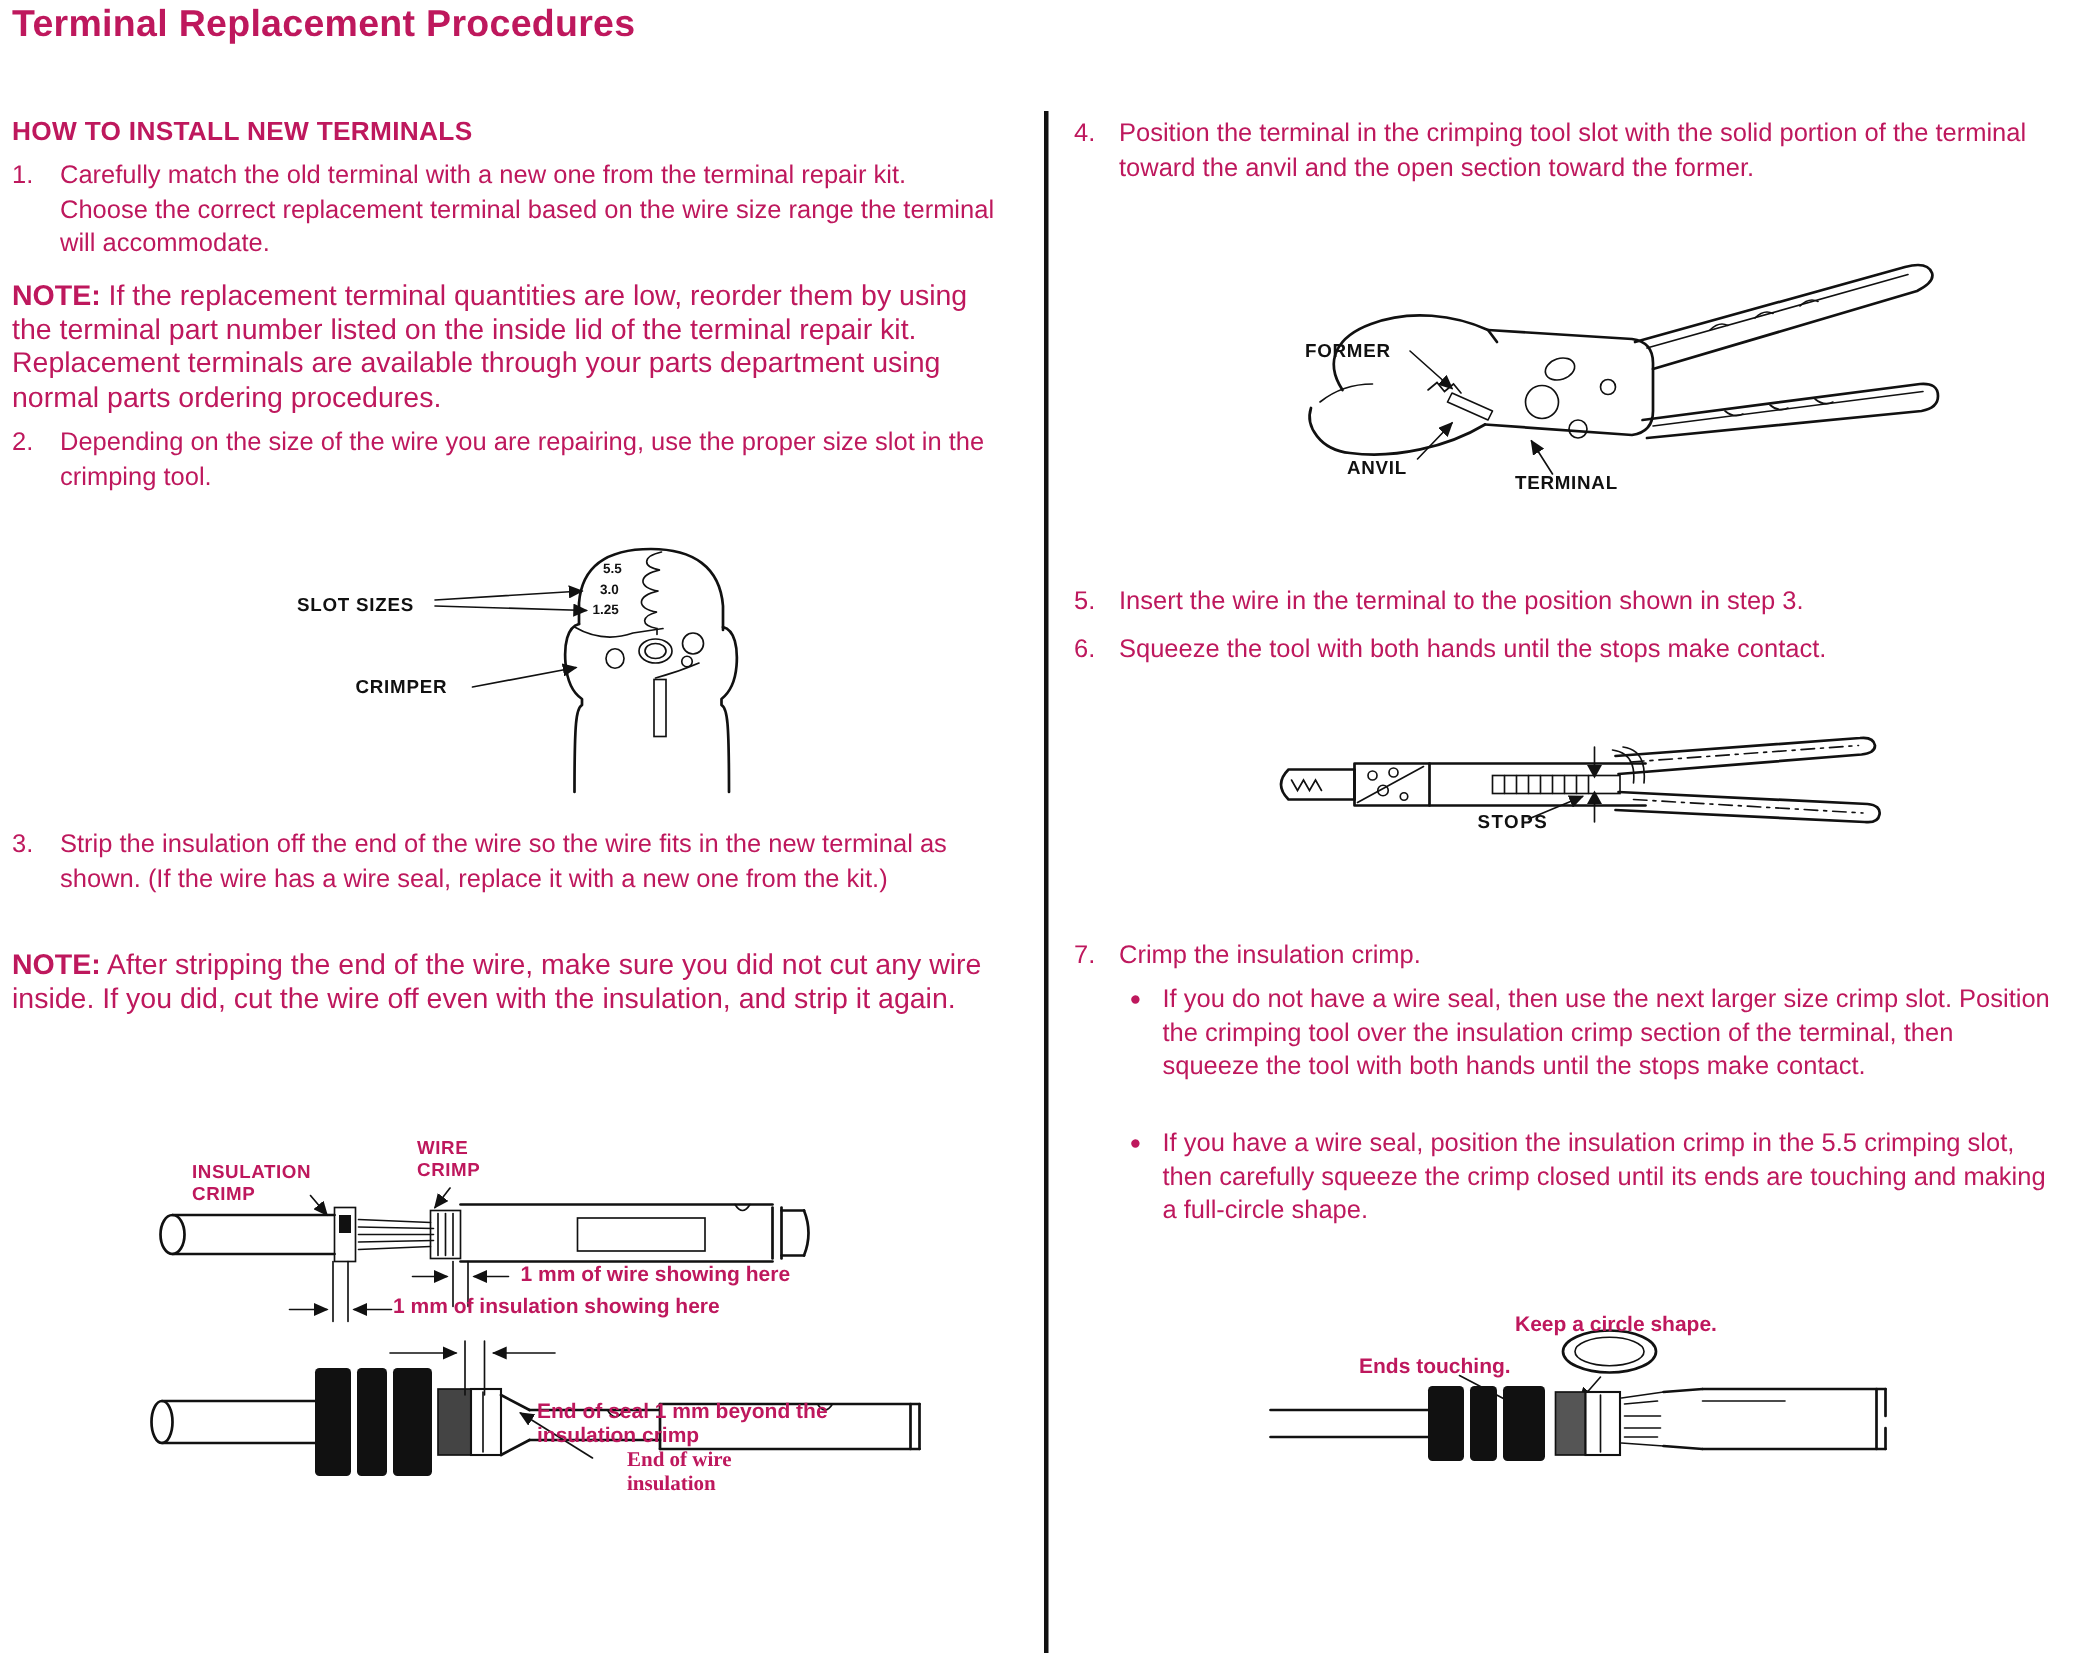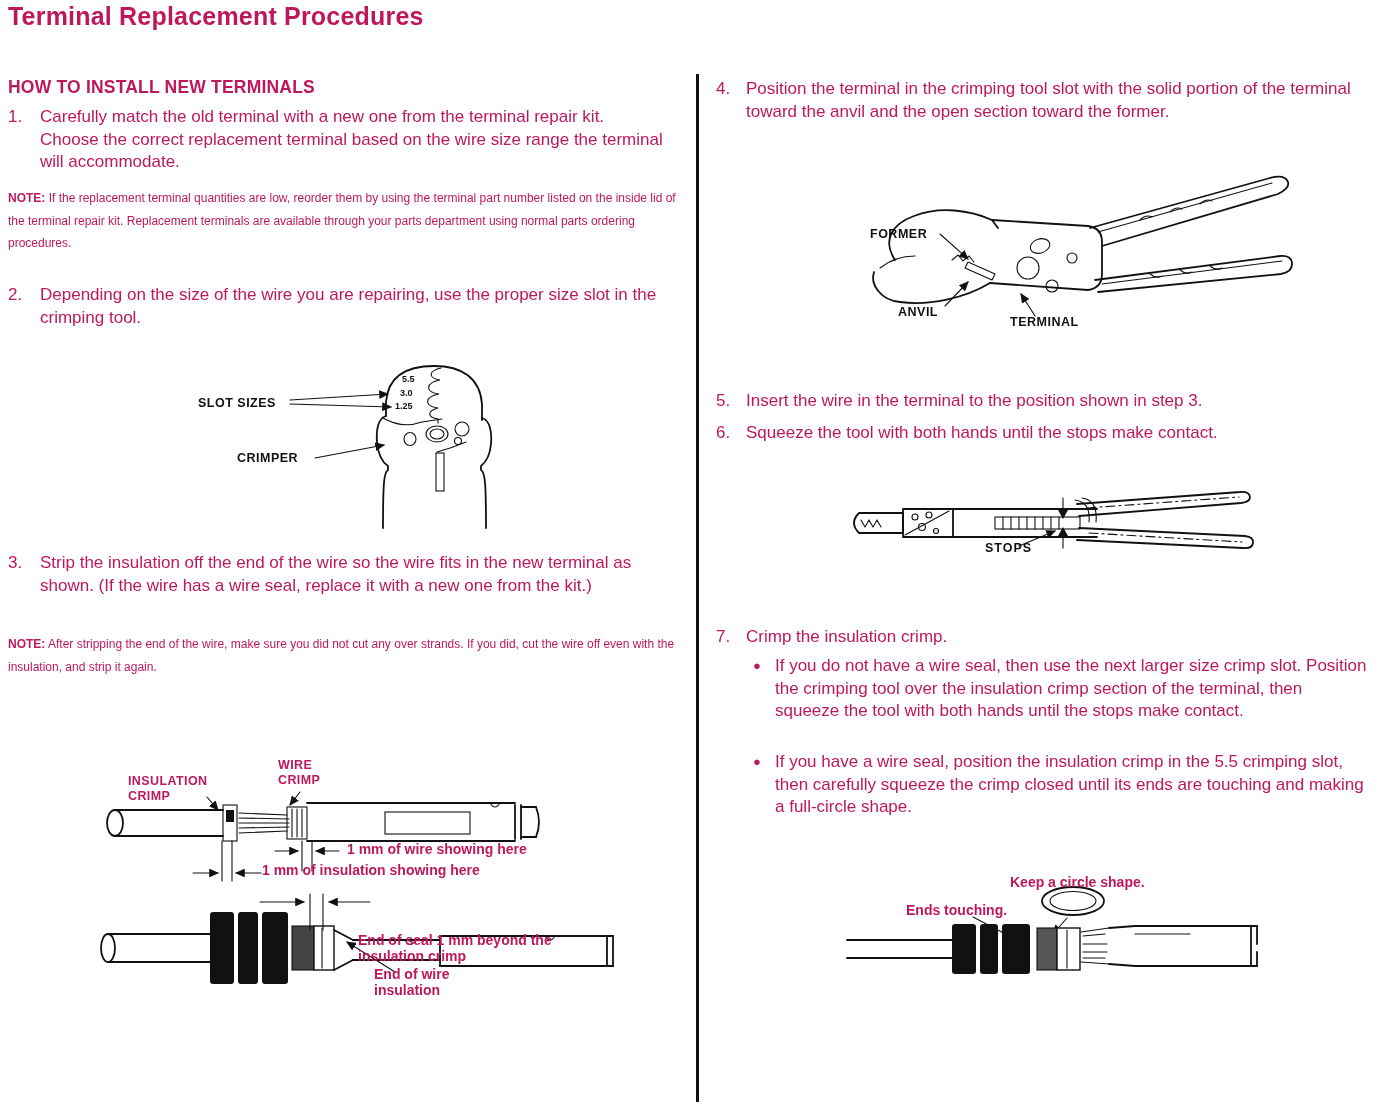--- a/index.html
+++ b/index.html
@@ -7,21 +7,21 @@
     position:relative;width:1392px;height:1104px;background:#ffffff;
     font-family:"Liberation Sans",sans-serif;color:#be185d;overflow:hidden;
   }
   .abs{position:absolute;}
   #page-title{left:8px;top:2px;font-size:25px;font-weight:bold;letter-spacing:0.2px;}
   #col-divider{left:696px;top:74px;width:3px;height:1028px;background:#111;}
   .sect-heading{font-size:17.5px;font-weight:bold;letter-spacing:0.2px;}
   .step{display:flex;font-size:17px;line-height:22.5px;}
   .step .num{flex:none;width:32px;}
   .step.r .num{width:30px;}
-  .note{font-size:12px;line-height:22.5px;}
+  .note{font-size:19px;line-height:22.5px;}
   .note b{font-weight:bold;}
   .bullet{display:flex;font-size:17px;line-height:22.5px;}
   .bullet .mark{flex:none;width:22px;font-size:13px;line-height:22.5px;}
   .dlabel{font-weight:bold;font-size:12.5px;letter-spacing:0.4px;line-height:15px;}
   .dcap{font-weight:bold;font-size:14px;line-height:16px;}
   svg{position:absolute;overflow:visible;}
   svg text{font-family:"Liberation Sans",sans-serif;font-weight:bold;fill:#111;}
   .ln{stroke:#111;stroke-width:1.8;fill:none;stroke-linecap:round;stroke-linejoin:round;}
   .thin{stroke:#111;stroke-width:1.1;fill:none;stroke-linecap:round;}
   .fillk{fill:#111;stroke:none;}
@@ -84,21 +84,21 @@
     <text x="47" y="110" font-size="12.5" letter-spacing="0.5">CRIMPER</text>
     <line class="thin" x1="125" y1="106" x2="194" y2="93" marker-end="url(#m1)"></line>
   </svg>
 
   <div class="abs step" style="left:8px;top:552px;width:655px;">
     <span class="num">3.</span>
     <span>Strip the insulation off the end of the wire so the wire fits in the new terminal as shown. (If the wire has a wire seal, replace it with a new one from the kit.)</span>
   </div>
 
   <div class="abs note" style="left:8px;top:633px;width:668px;">
-    <b>NOTE:</b><span> After stripping the end of the wire, make sure you did not cut any over strands. If you did, cut the wire off even with the insulation, and strip it again.</span>
+    <b>NOTE:</b><span> After stripping the end of the wire, make sure you did not cut any wire inside. If you did, cut the wire off even with the insulation, and strip it again.</span>
   </div>
 
   <svg style="left:95px;top:755px;" width="560" height="135" viewBox="0 0 560 135">
     <defs>
       <marker id="m2" markerWidth="9" markerHeight="8" refX="8" refY="4" orient="auto">
         <polygon points="0,0 9,4 0,8" fill="#111"></polygon>
       </marker>
     </defs>
 
     <ellipse class="ln" cx="20" cy="68" rx="8" ry="13"></ellipse>
@@ -183,21 +183,21 @@
     <path class="thin" d="M450,46 q5,8 10,0"></path>
 
     <line class="thin" x1="215" y1="4" x2="215" y2="40"></line>
     <line class="thin" x1="228" y1="4" x2="228" y2="40"></line>
     <line class="thin" x1="165" y1="12" x2="209" y2="12" marker-end="url(#m3)"></line>
     <line class="thin" x1="275" y1="12" x2="234" y2="12" marker-end="url(#m3)"></line>
 
     <line class="thin" x1="300" y1="82" x2="252" y2="52" marker-end="url(#m3)"></line>
   </svg>
   <div class="abs dcap" style="left:358px;top:896px;width:225px;margin-top:36px;">End of seal 1 mm beyond the insulation crimp</div>
-  <div class="abs dcap" style="left:374px;top:966px;width:118px;">End of wire insulation</div>
+  <div class="abs dcap" style="left:418px;top:966px;width:118px;font-family:Liberation Serif, serif;">End of wire insulation</div>
 
   <div class="abs step r" style="left:716px;top:78px;width:652px;">
     <span class="num">4.</span>
     <span>Position the terminal in the crimping tool slot with the solid portion of the terminal toward the anvil and the open section toward the former.</span>
   </div>
 
   <svg style="left:840px;top:168px;" width="470" height="170" viewBox="0 0 470 170">
     <defs>
       <marker id="m4" markerWidth="9" markerHeight="8" refX="8" refY="4" orient="auto">
         <polygon points="0,0 9,4 0,8" fill="#111"></polygon>

